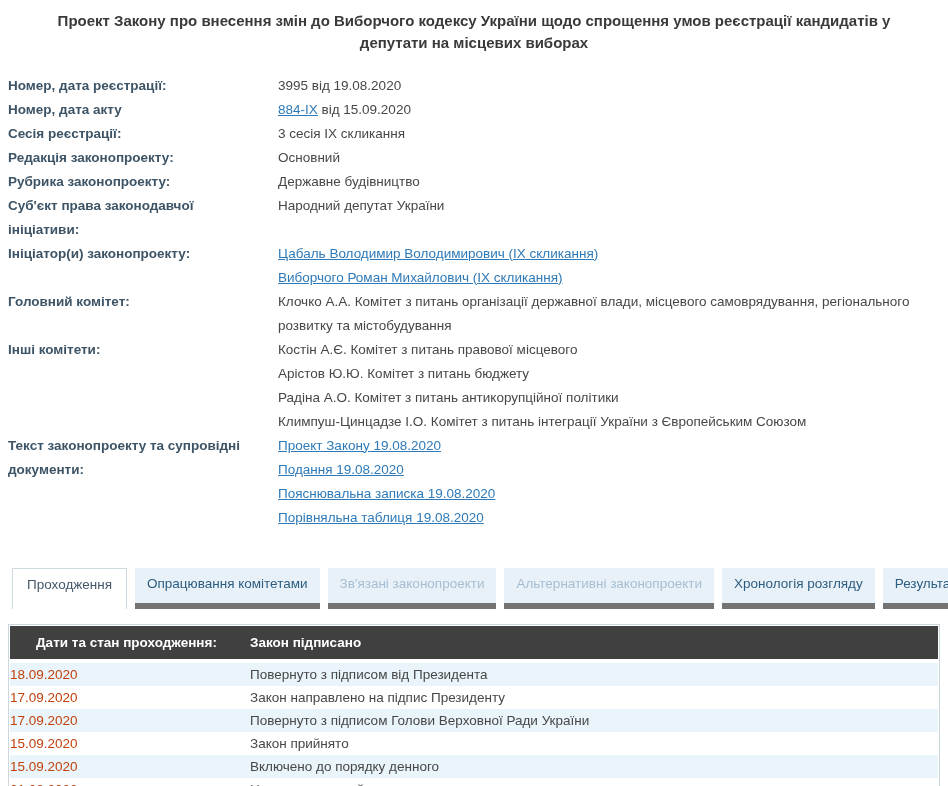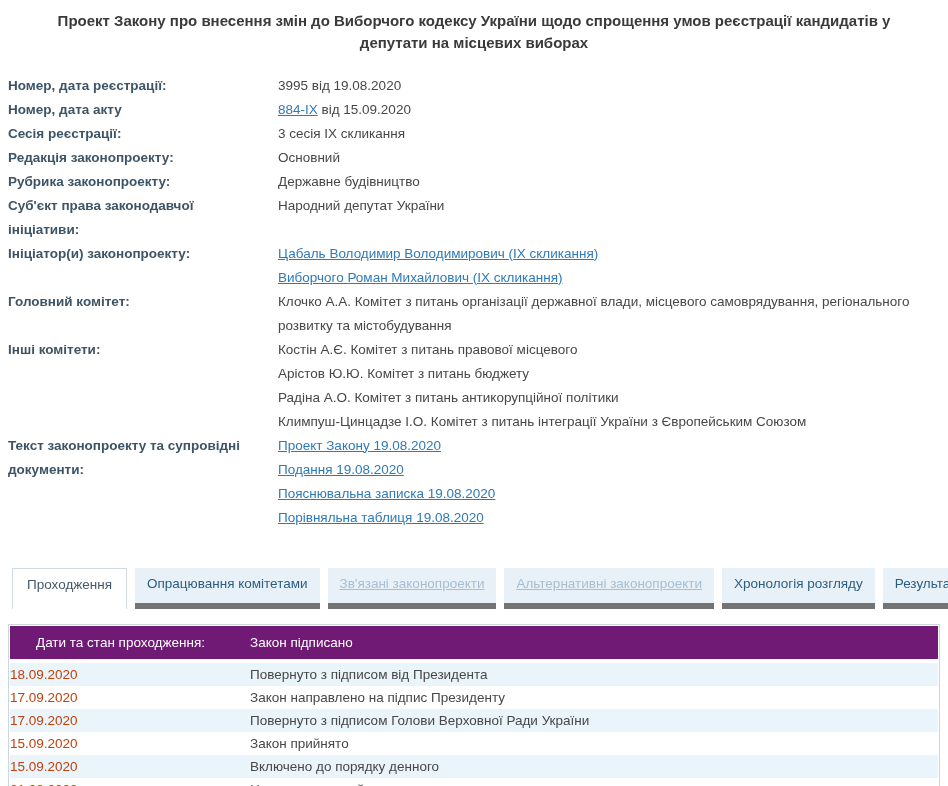--- a/index.html
+++ b/index.html
@@ -69,35 +69,34 @@
     background: #ffffff;
     color: #44586a;
     border: 1px solid #cfd9e0;
     border-bottom: none;
     padding: 8px 14px 9px;
     cursor: default;
   }
   .tab.disabled {
     color: #a6bed2;
     cursor: default;
-    text-decoration: underline;
   }
 
   
   .table-wrap {
     margin: 15px 8px 0;
     border: 1px solid #ccd6dd;
     padding: 1px;
   }
   .t-header {
     display: grid;
     grid-template-columns: 232px 1fr;
-    background: #701a75;
+    background: #404040;
     color: #ffffff;
-    font-weight: normal;
+    font-weight: bold;
     font-size: 13.5px;
     padding: 9px 0;
     margin-bottom: 4px;
   }
   .t-header .h-col1 { padding-left: 26px; }
   .t-header .h-col2 { padding-left: 8px; }
   .t-row {
     display: grid;
     grid-template-columns: 232px 1fr;
     font-size: 13.5px;

